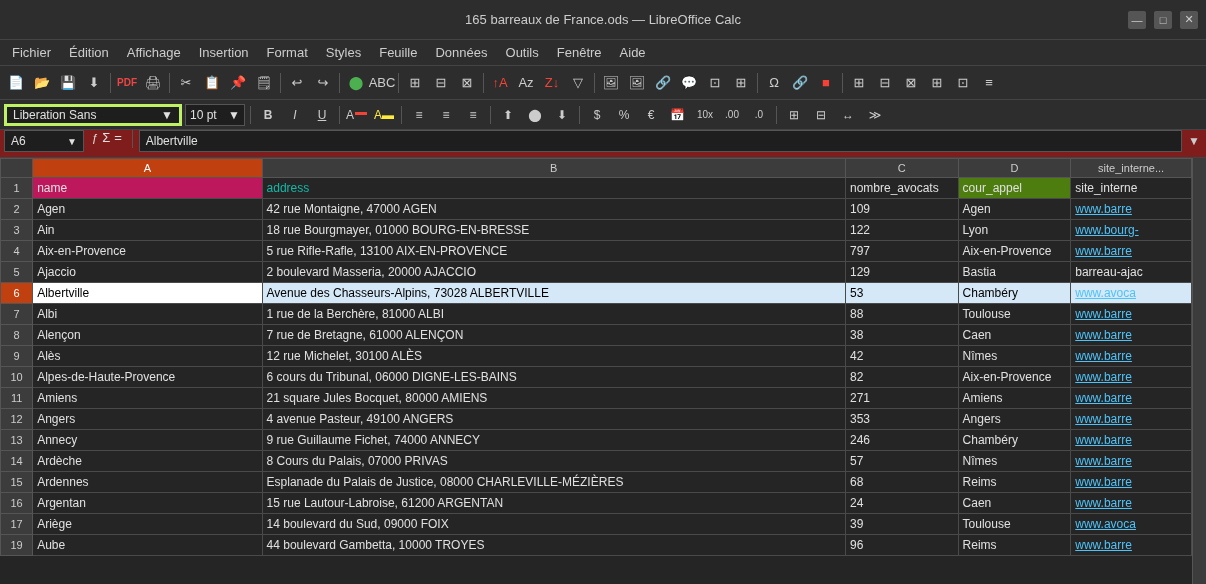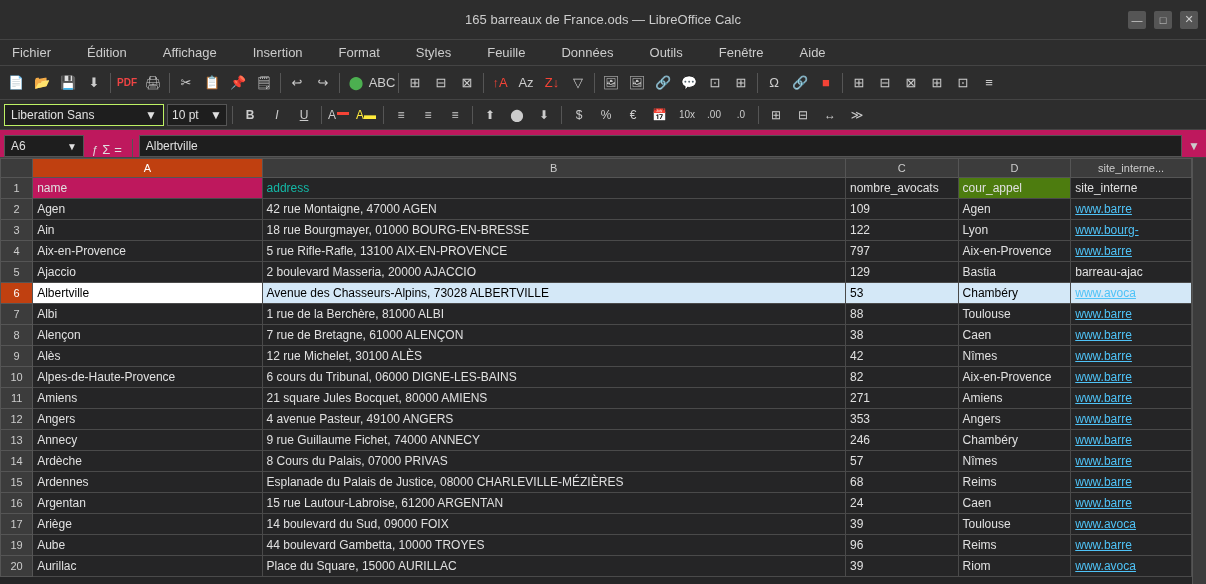--- a/index.html
+++ b/index.html
@@ -46,21 +46,21 @@
     }
 
     
     .menu-bar {
       background: #2d2d2d;
       height: 26px;
       display: flex;
       align-items: center;
       padding: 0 4px;
       border-bottom: 1px solid #444;
-      gap: 20px;
+      gap: 2px;
     }
     .menu-item {
       padding: 2px 8px;
       color: #cccccc;
       font-size: 13px;
       cursor: pointer;
       border-radius: 2px;
     }
 
     
@@ -102,24 +102,24 @@
       background: #2d2d2d;
       height: 30px;
       display: flex;
       align-items: center;
       padding: 0 4px;
       border-bottom: 1px solid #444;
       gap: 3px;
     }
     .font-selector {
       background: #1e1e1e;
-      border: 1px solid #bef264;
+      border: 3px solid #bef264;
       color: #e0e0e0;
       padding: 2px 6px;
-      width: 160px;
+      width: 178px;
       height: 22px;
       font-size: 12px;
       cursor: pointer;
       display: flex;
       align-items: center;
       justify-content: space-between;
     }
     .size-selector {
       background: #1e1e1e;
       border: 1px solid #555;
@@ -149,24 +149,24 @@
     }
     .format-sep {
       width: 1px;
       height: 18px;
       background: #555;
       margin: 0 2px;
     }
 
     
     .formula-bar {
-      background: #be185d;
+      background: #7f1d1d;
       height: 28px;
       display: flex;
-      align-items: flex-end;
+      align-items: flex-start;
       padding: 0 4px;
       border-bottom: 1px solid #444;
       gap: 4px;
     }
     .cell-ref {
       background: #1e1e1e;
       border: 1px solid #555;
       color: #e0e0e0;
       padding: 2px 6px;
       width: 80px;
@@ -577,25 +577,17 @@
             <td class="cell"><span style="color:#4fc3f7; text-decoration:underline;">www.avoca</span></td>
           </tr>
           <tr>
             <td class="row-num">19</td>
             <td class="cell">Aube</td>
             <td class="cell">44 boulevard Gambetta, 10000 TROYES</td>
             <td class="cell">96</td>
             <td class="cell">Reims</td>
             <td class="cell"><span style="color:#4fc3f7; text-decoration:underline;">www.barre</span></td>
           </tr>
-          <tr>
-            <td class="row-num">20</td>
-            <td class="cell">Aurillac</td>
-            <td class="cell">Place du Square, 15000 AURILLAC</td>
-            <td class="cell">39</td>
-            <td class="cell">Riom</td>
-            <td class="cell"><span style="color:#4fc3f7; text-decoration:underline;">www.avoca</span></td>
-          </tr>
         </tbody>
     </table>
   </div>
   <div class="scrollbar-v"></div>
 </div>
 
 </body></html>

